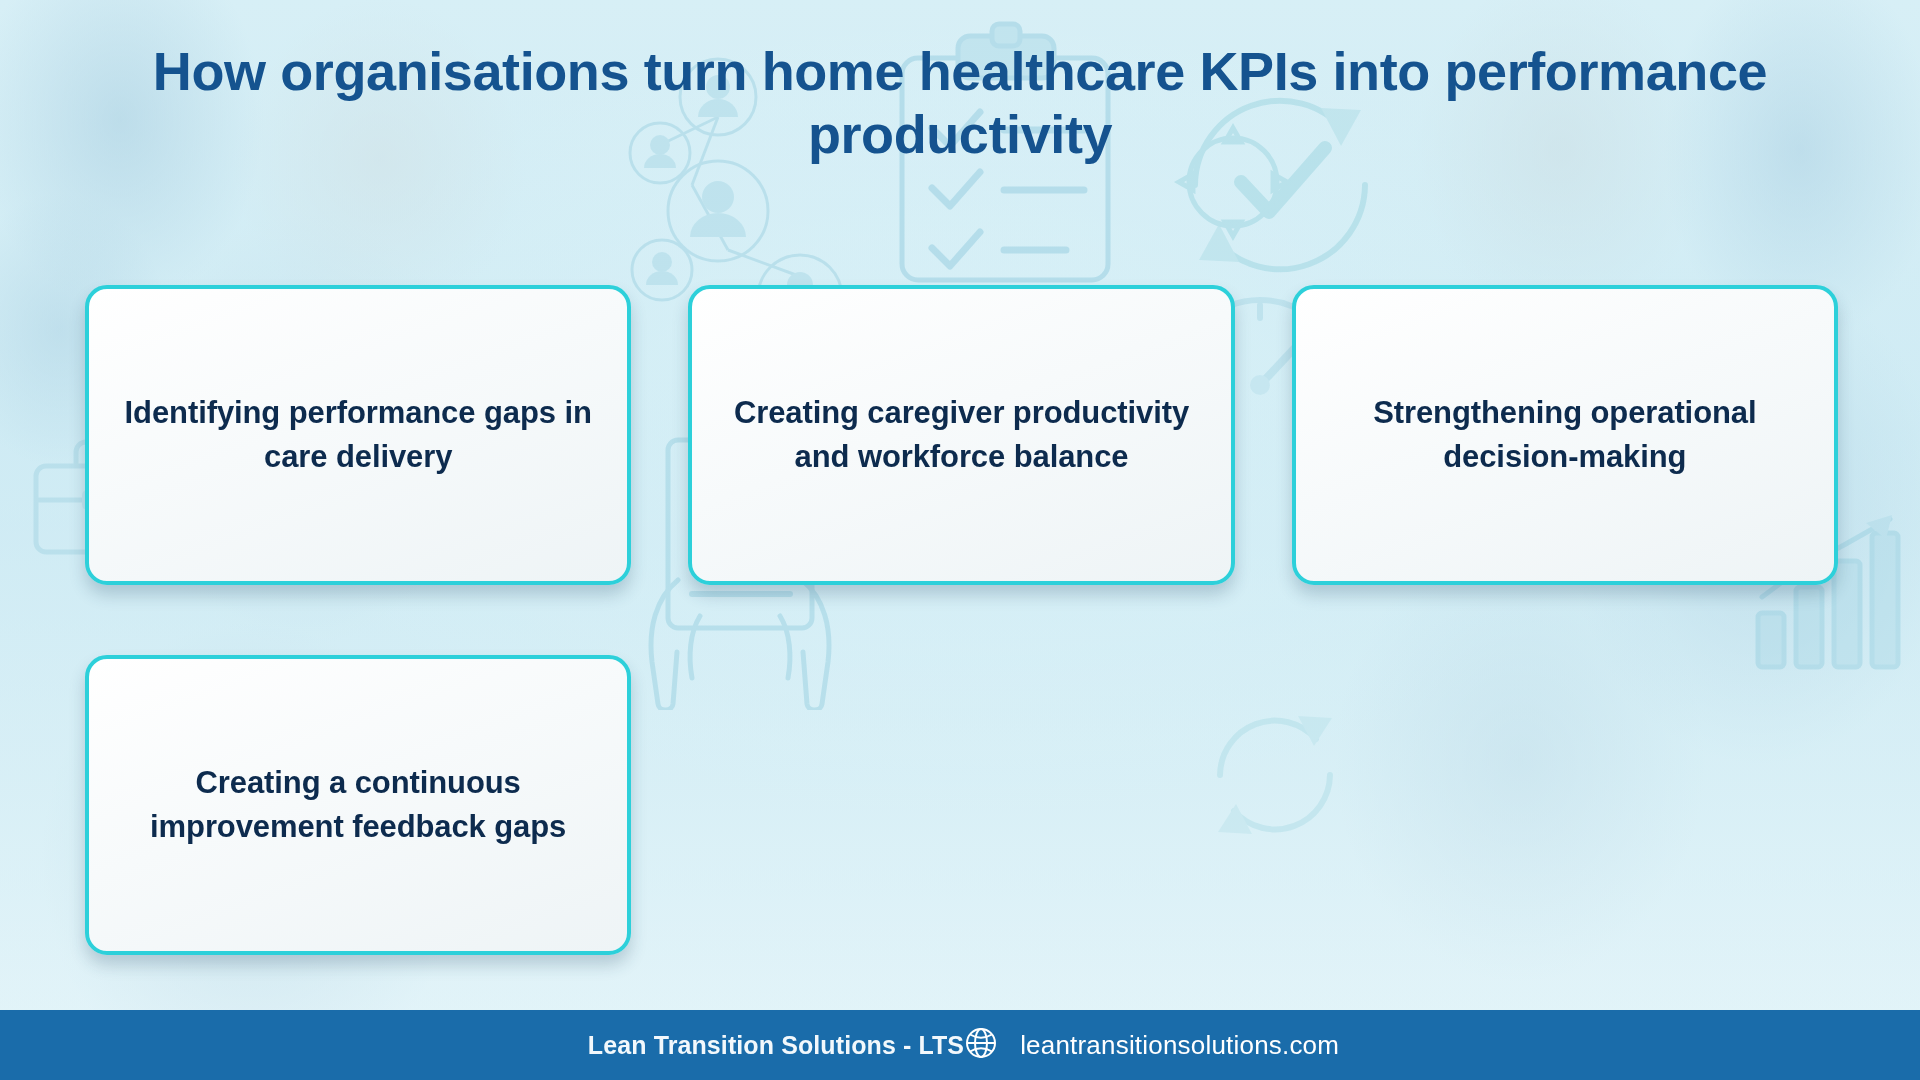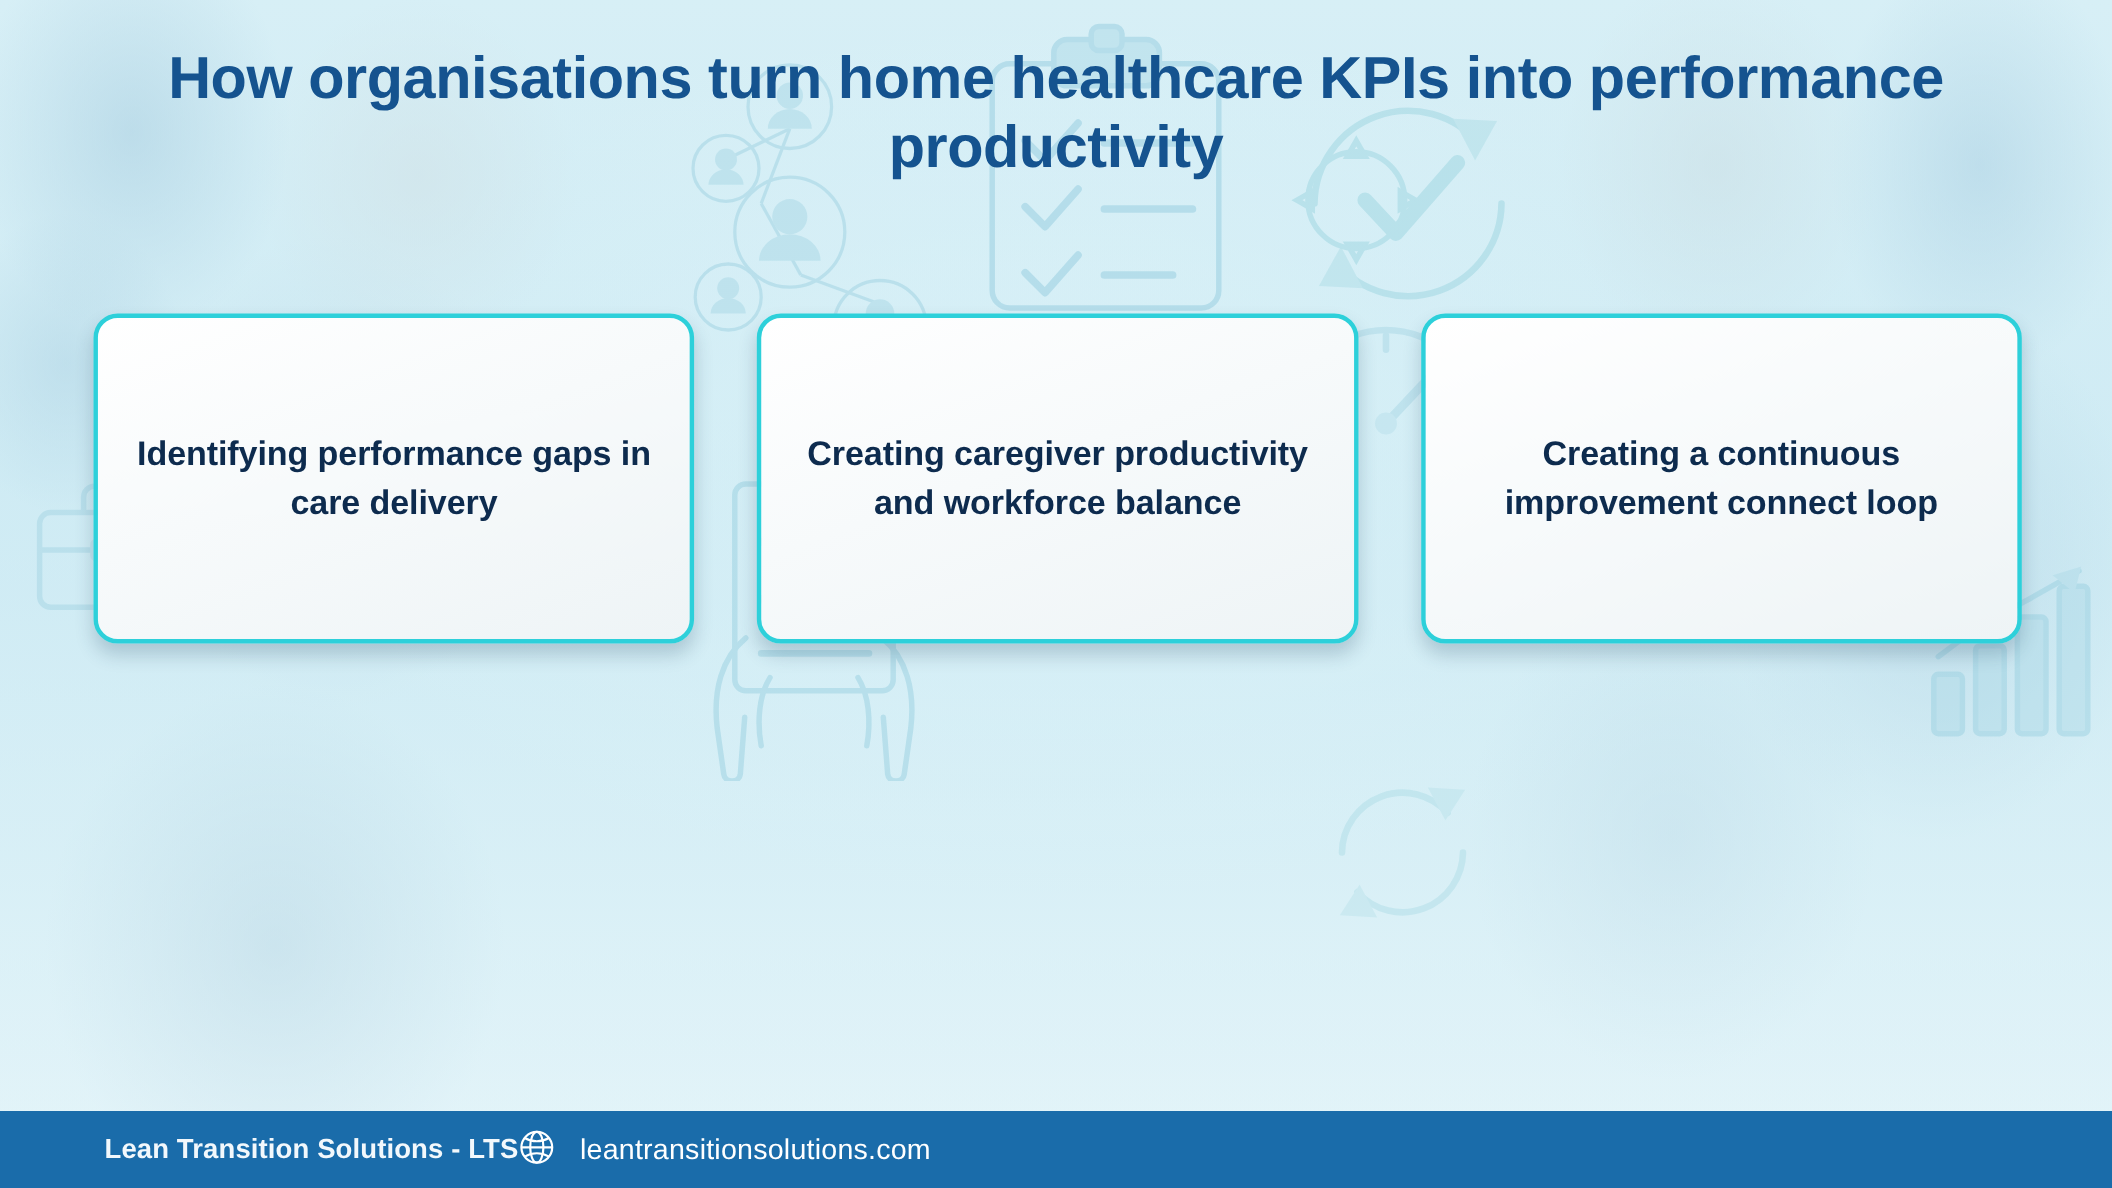--- a/index.html
+++ b/index.html
@@ -101,21 +101,21 @@
   
   .footer {
     position: absolute;
     left: 0;
     right: 0;
     bottom: 0;
     height: 70px;
     background: #1a6caa;
     display: flex;
     align-items: center;
-    justify-content: flex-start;
+    justify-content: center;
     padding: 0 88px 0 95px;
     box-sizing: border-box;
   }
   .footer-brand {
     color: #f2f8fc;
     font-size: 25px;
     font-weight: 700;
     letter-spacing: .1px;
   }
   .footer-right {
@@ -249,24 +249,27 @@
   <div class="grid">
 
     <div class="card">
       <div class="card-text">Identifying performance gaps in care delivery</div>
     </div>
 
     <div class="card">
       <div class="card-text">Creating caregiver productivity and workforce balance</div>
     </div>
 
-
-
-    <div class="card">
-      <div class="card-text">Creating a continuous improvement connect loop</div>
+    <div class="card">
+      <div class="card-text">Strengthening operational decision-making</div>
+    </div>
+
+
+    <div class="card">
+      <div class="card-text">Creating a continuous improvement feedback gaps</div>
     </div>
 
 
   </div>
 
   <div class="footer">
     <div class="footer-brand">Lean Transition Solutions - LTS</div>
     <div class="footer-right">
       <span class="globe">
         <svg width="34" height="34" viewBox="0 0 34 34" fill="none" stroke="#ffffff" stroke-width="2">

